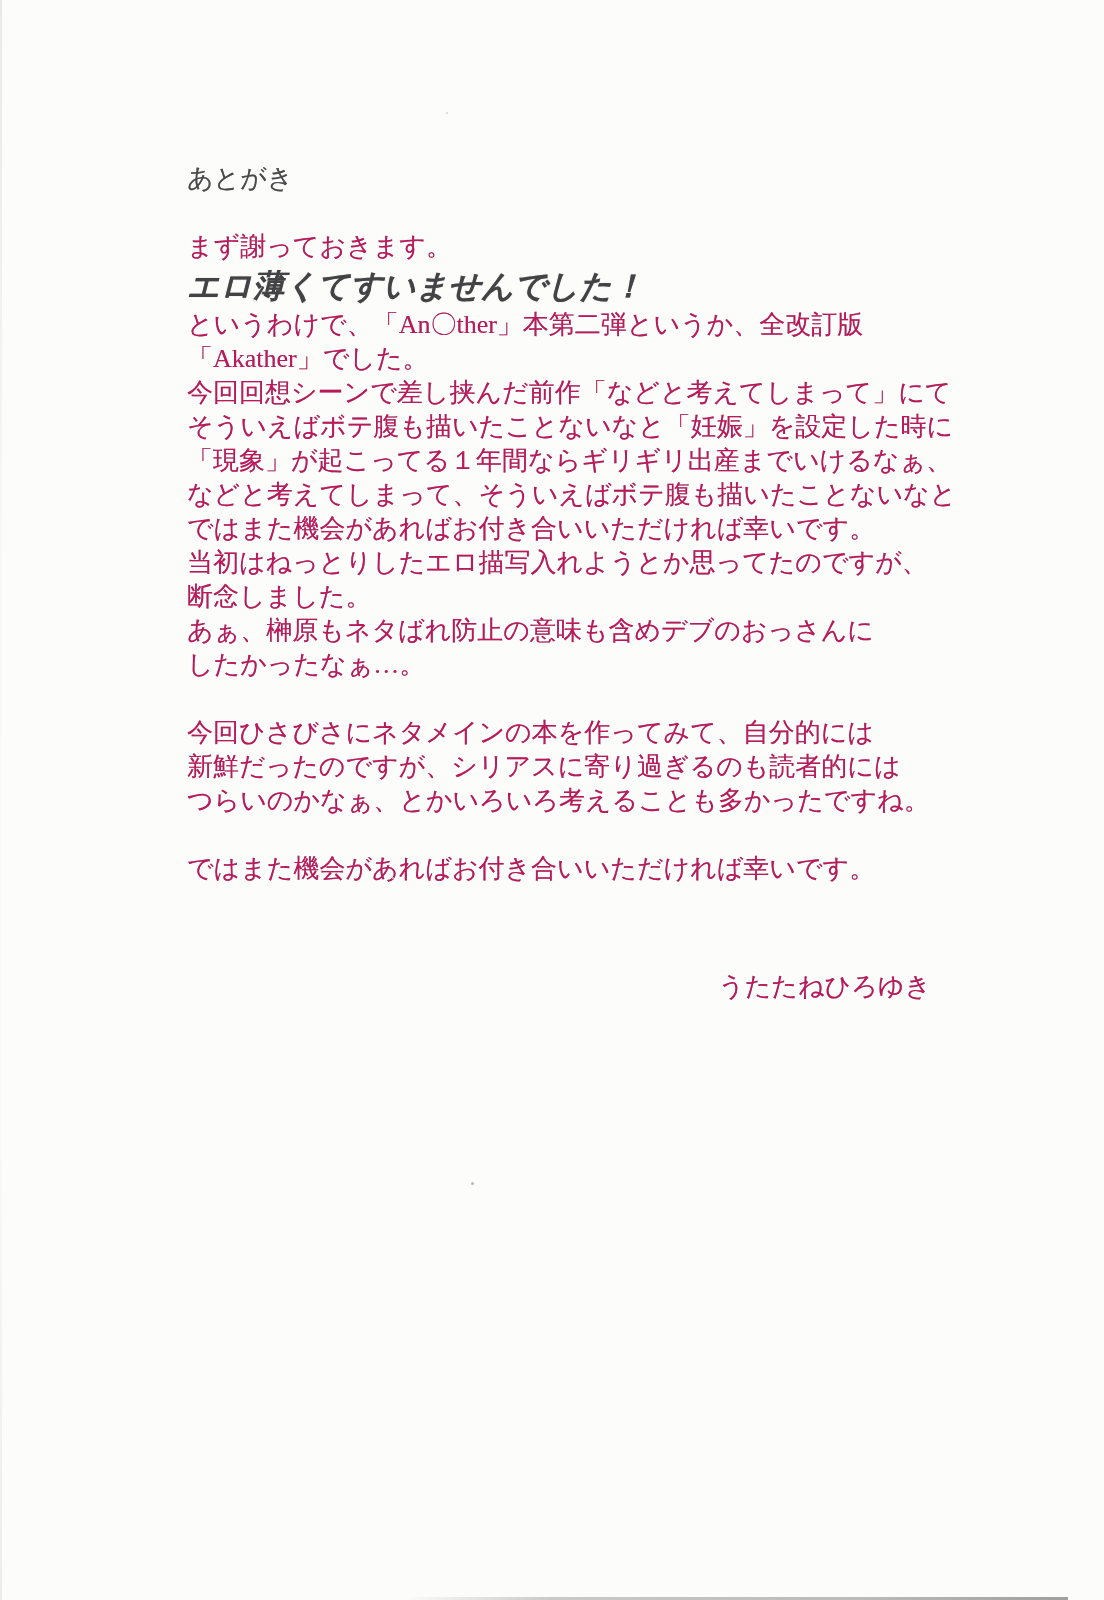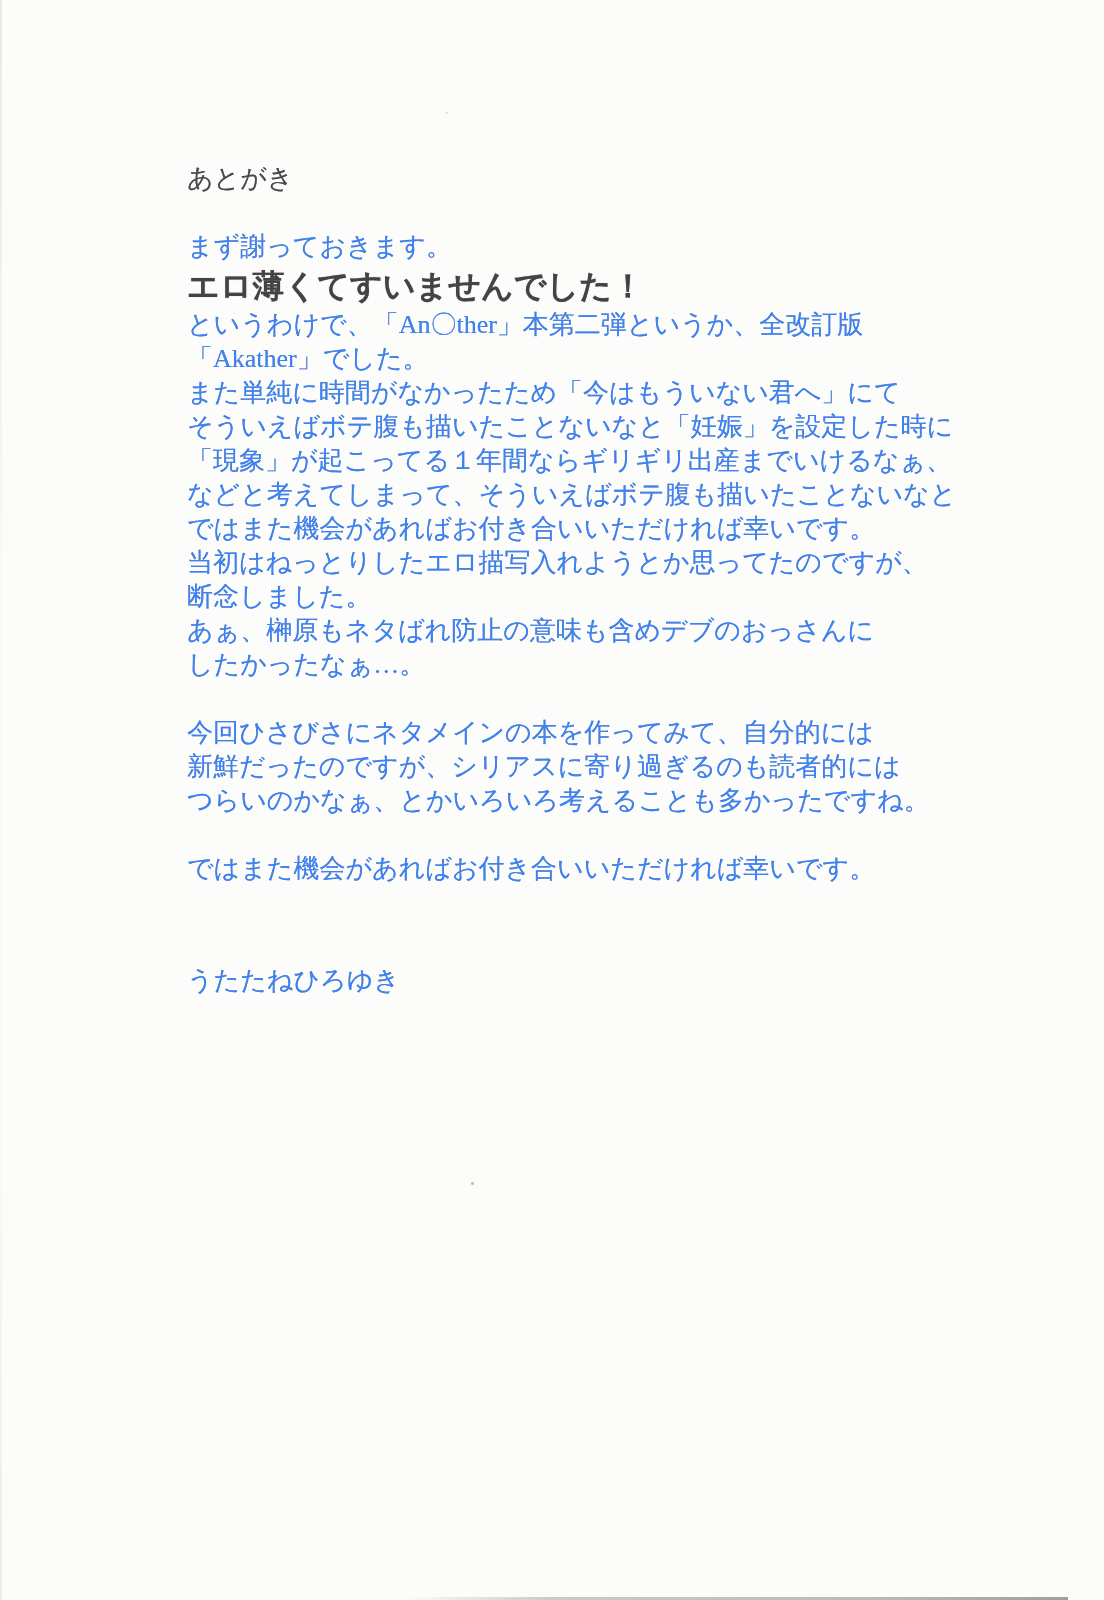--- a/index.html
+++ b/index.html
@@ -22,41 +22,43 @@
   .text-block {
     position: absolute;
     left: 187px;
     top: 162px;
     width: 778px;
   }
   .line {
     height: 34px;
     line-height: 34px;
     font-size: 26px;
-    color: #3b82f6;
+    color: #be185d;
     letter-spacing: 0;
     white-space: pre;
     text-shadow: 0 0 0.6px rgba(78,78,80,0.55);
   }
   .line--title {
     color: #4a4a4c;
   }
   .line--blank {
     height: 34px;
   }
   .line--emphasis {
     height: 44px;
     line-height: 44px;
     font-size: 32px;
     font-weight: bold;
     color: #434345;
     text-shadow: 0 0 0.8px rgba(67,67,69,0.6);
+    font-style: italic;
   }
   .line--signature {
-    margin-top: 10px;
+    margin-top: 16px;
+    text-align: right;
     padding-right: 34px;
   }
   
   .scan-edge-bottom {
     position: absolute;
     left: 405px;
     right: 0;
     bottom: 0;
     height: 3px;
     background: linear-gradient(to right,
@@ -91,21 +93,21 @@
 <div class="page">
 
   <div class="text-block">
 
   <div class="line line--title">あとがき</div>
       <div class="line line--blank"></div>
       <div class="line line--body">まず謝っておきます。</div>
       <div class="line line--emphasis">エロ薄くてすいませんでした！</div>
       <div class="line line--body">というわけで、「An〇ther」本第二弾というか、全改訂版</div>
       <div class="line line--body">「Akather」でした。</div>
-      <div class="line line--body">また単純に時間がなかったため「今はもういない君へ」にて</div>
+      <div class="line line--body">今回回想シーンで差し挟んだ前作「などと考えてしまって」にて</div>
       <div class="line line--body">そういえばボテ腹も描いたことないなと「妊娠」を設定した時に</div>
       <div class="line line--body">「現象」が起こってる１年間ならギリギリ出産までいけるなぁ、</div>
       <div class="line line--body">などと考えてしまって、そういえばボテ腹も描いたことないなと</div>
       <div class="line line--body">ではまた機会があればお付き合いいただければ幸いです。</div>
       <div class="line line--body">当初はねっとりしたエロ描写入れようとか思ってたのですが、</div>
       <div class="line line--body">断念しました。</div>
       <div class="line line--body">あぁ、榊原もネタばれ防止の意味も含めデブのおっさんに</div>
       <div class="line line--body">したかったなぁ…。</div>
       <div class="line line--blank"></div>
       <div class="line line--body">今回ひさびさにネタメインの本を作ってみて、自分的には</div>

